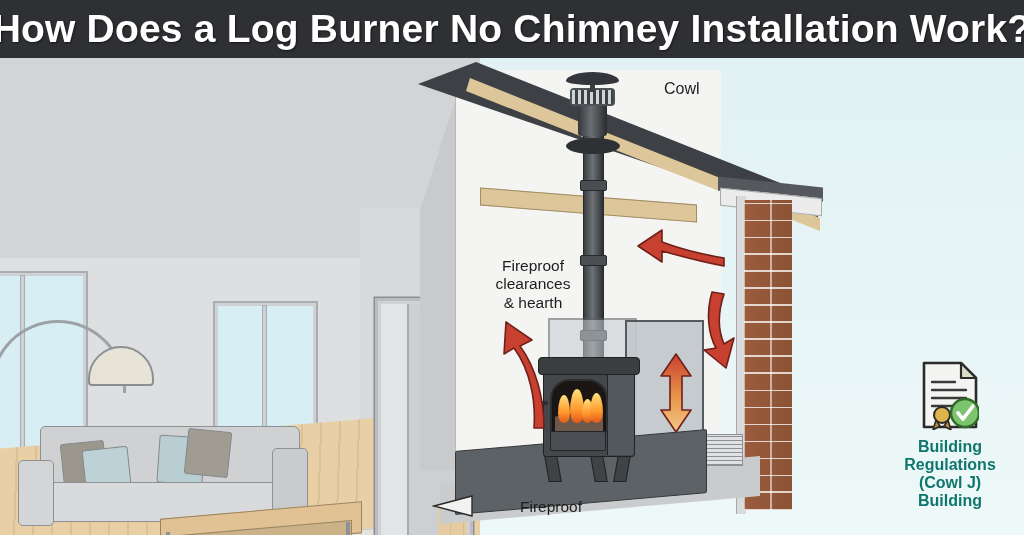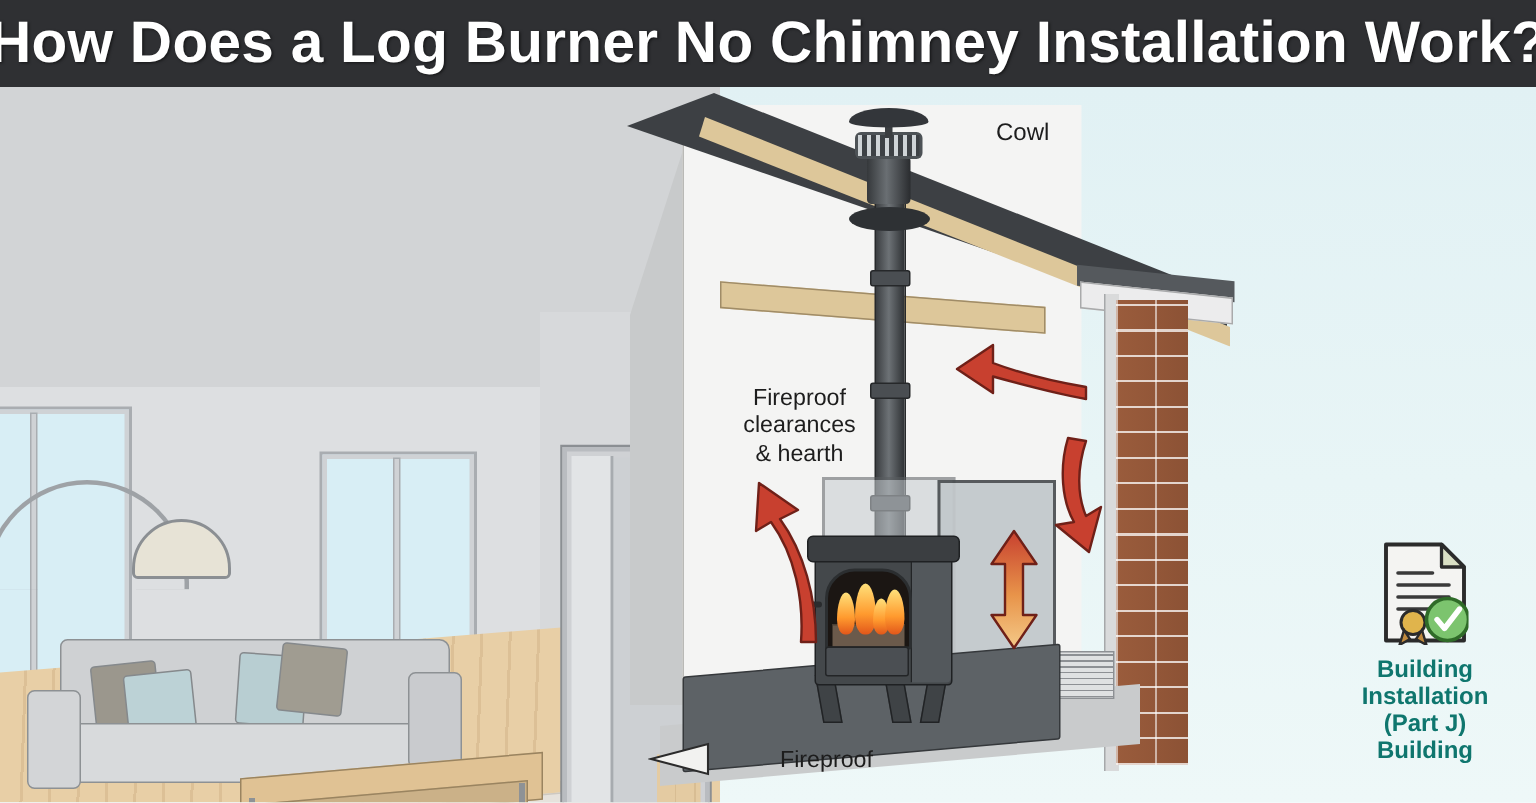--- a/index.html
+++ b/index.html
@@ -335,22 +335,22 @@
           <path d="M27 60 L30 70 L23 66 Z" fill="#c08a3e" stroke="#2b2b2b" stroke-width="1.6"></path>
         </g>
         <g>
           <circle cx="44" cy="53" r="14" fill="#7cc46e" stroke="#2f6b28" stroke-width="2.4"></circle>
           <path d="M37 53 L42 59 L52 46" fill="none" stroke="#ffffff" stroke-width="3.6" stroke-linecap="round" stroke-linejoin="round"></path>
         </g>
       </svg>
     </div>
     <div class="cap">
       <div>Building</div>
-      <div>Installation</div>
-      <div>(Part J)</div>
+      <div>Regulations</div>
+      <div>(Cowl J)</div>
       <div>Building</div>
     </div>
   </div>
 
   <div class="banner">
     <div class="title">How Does a Log Burner No Chimney Installation Work?</div>
   </div>
 
 </div>
 

